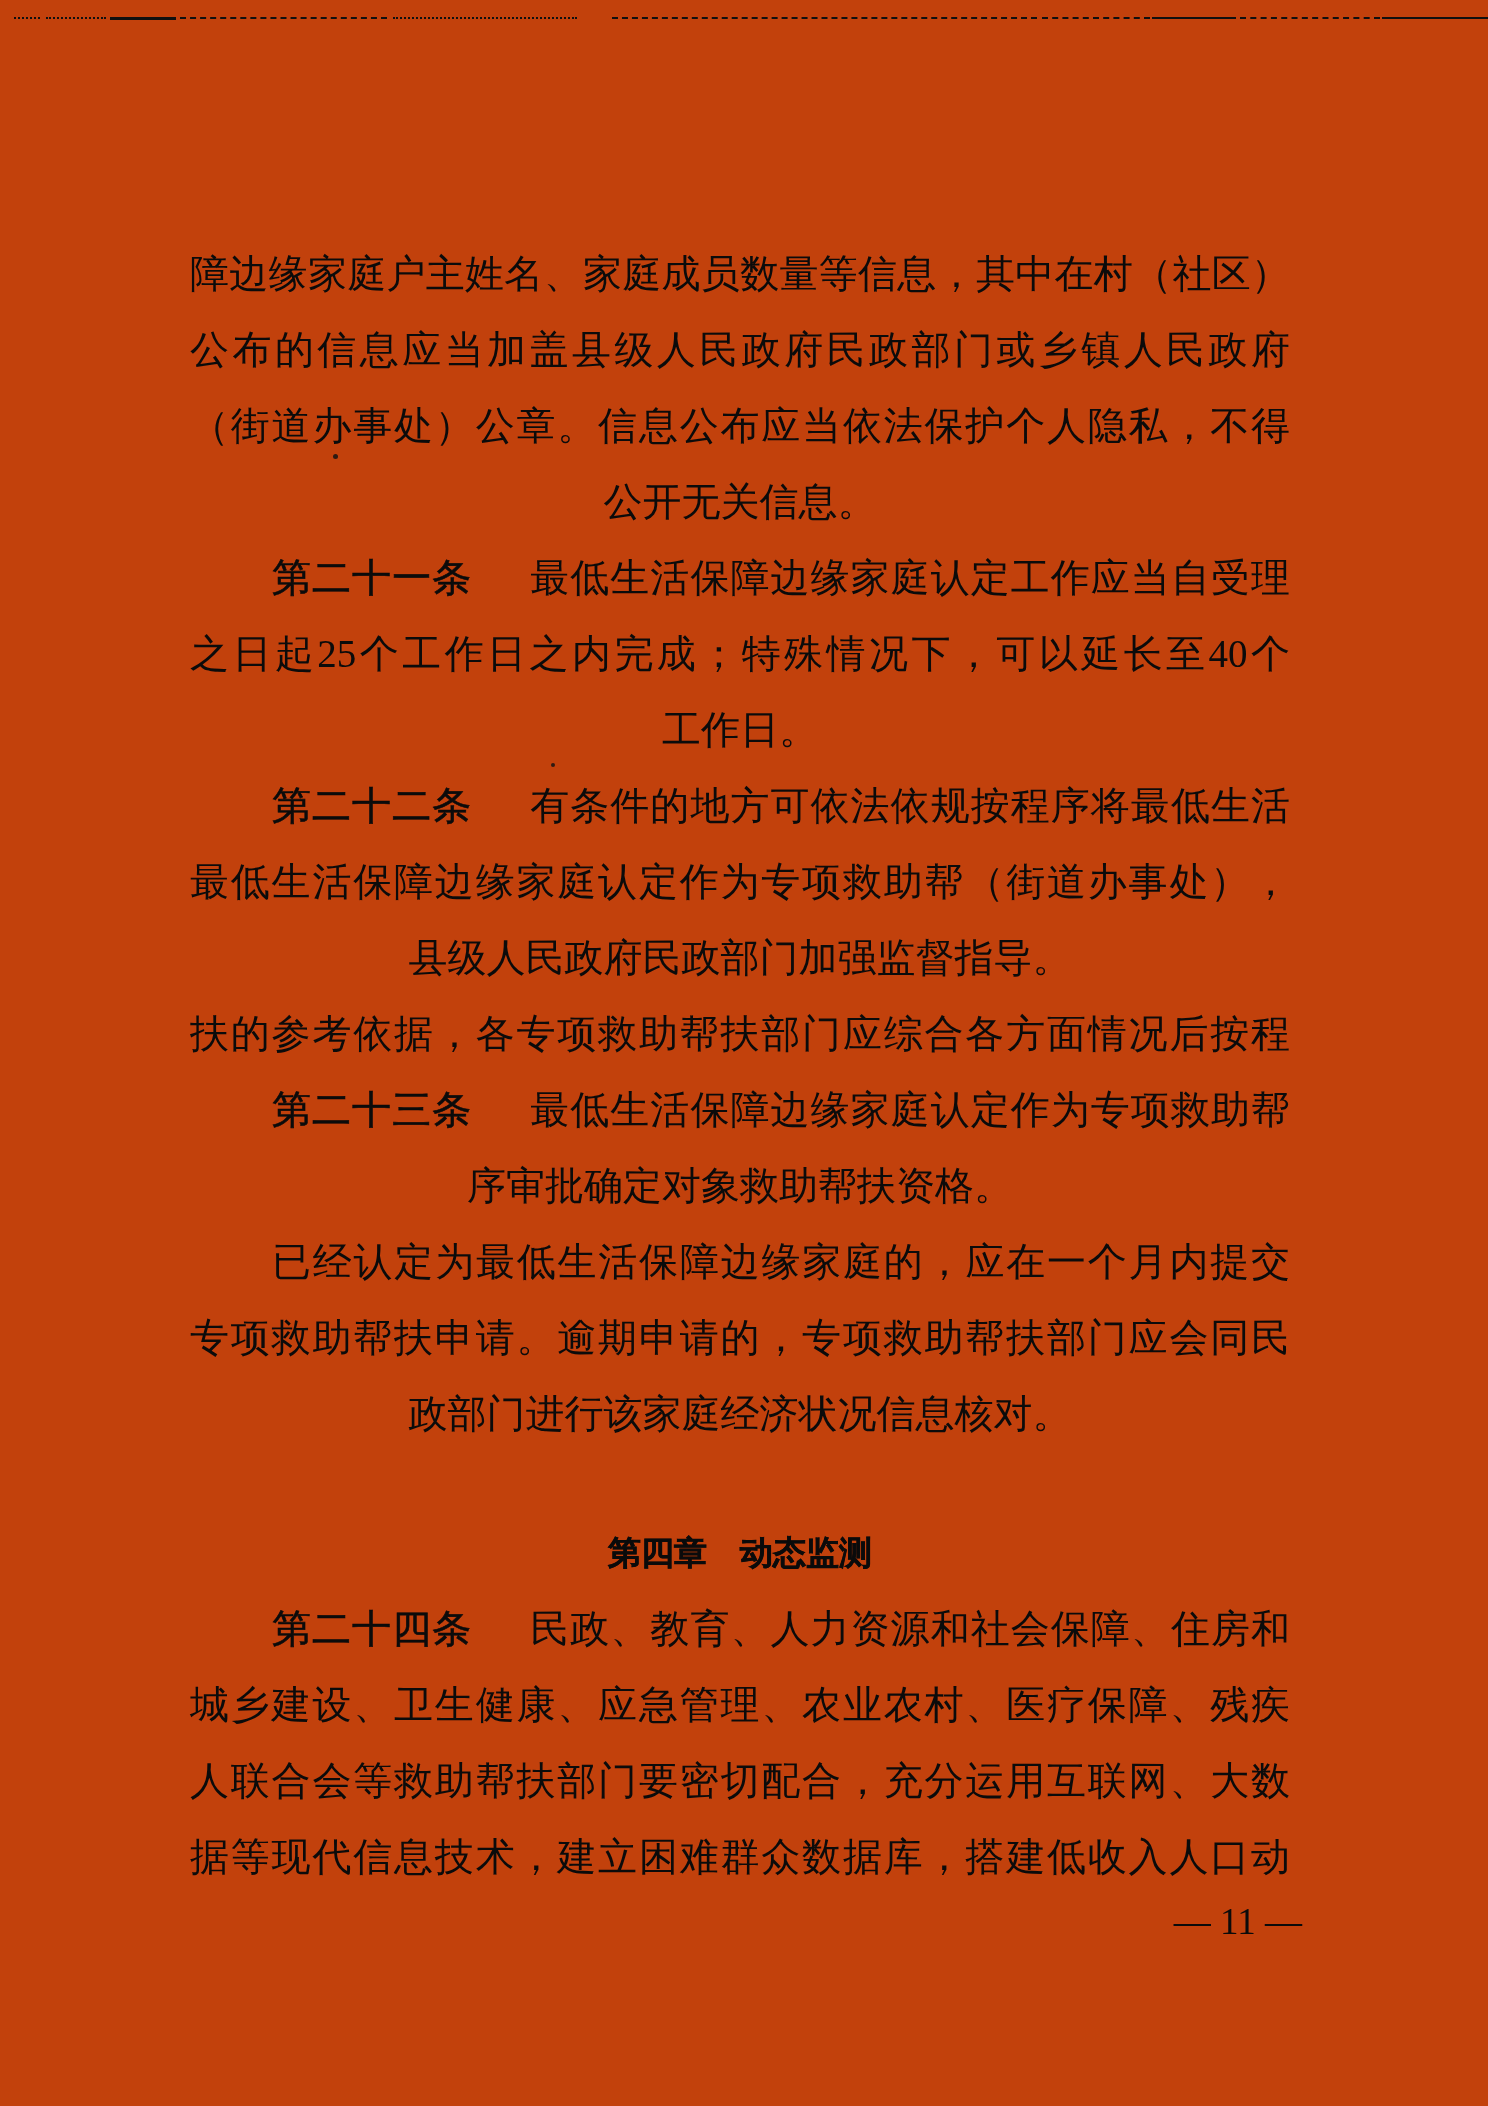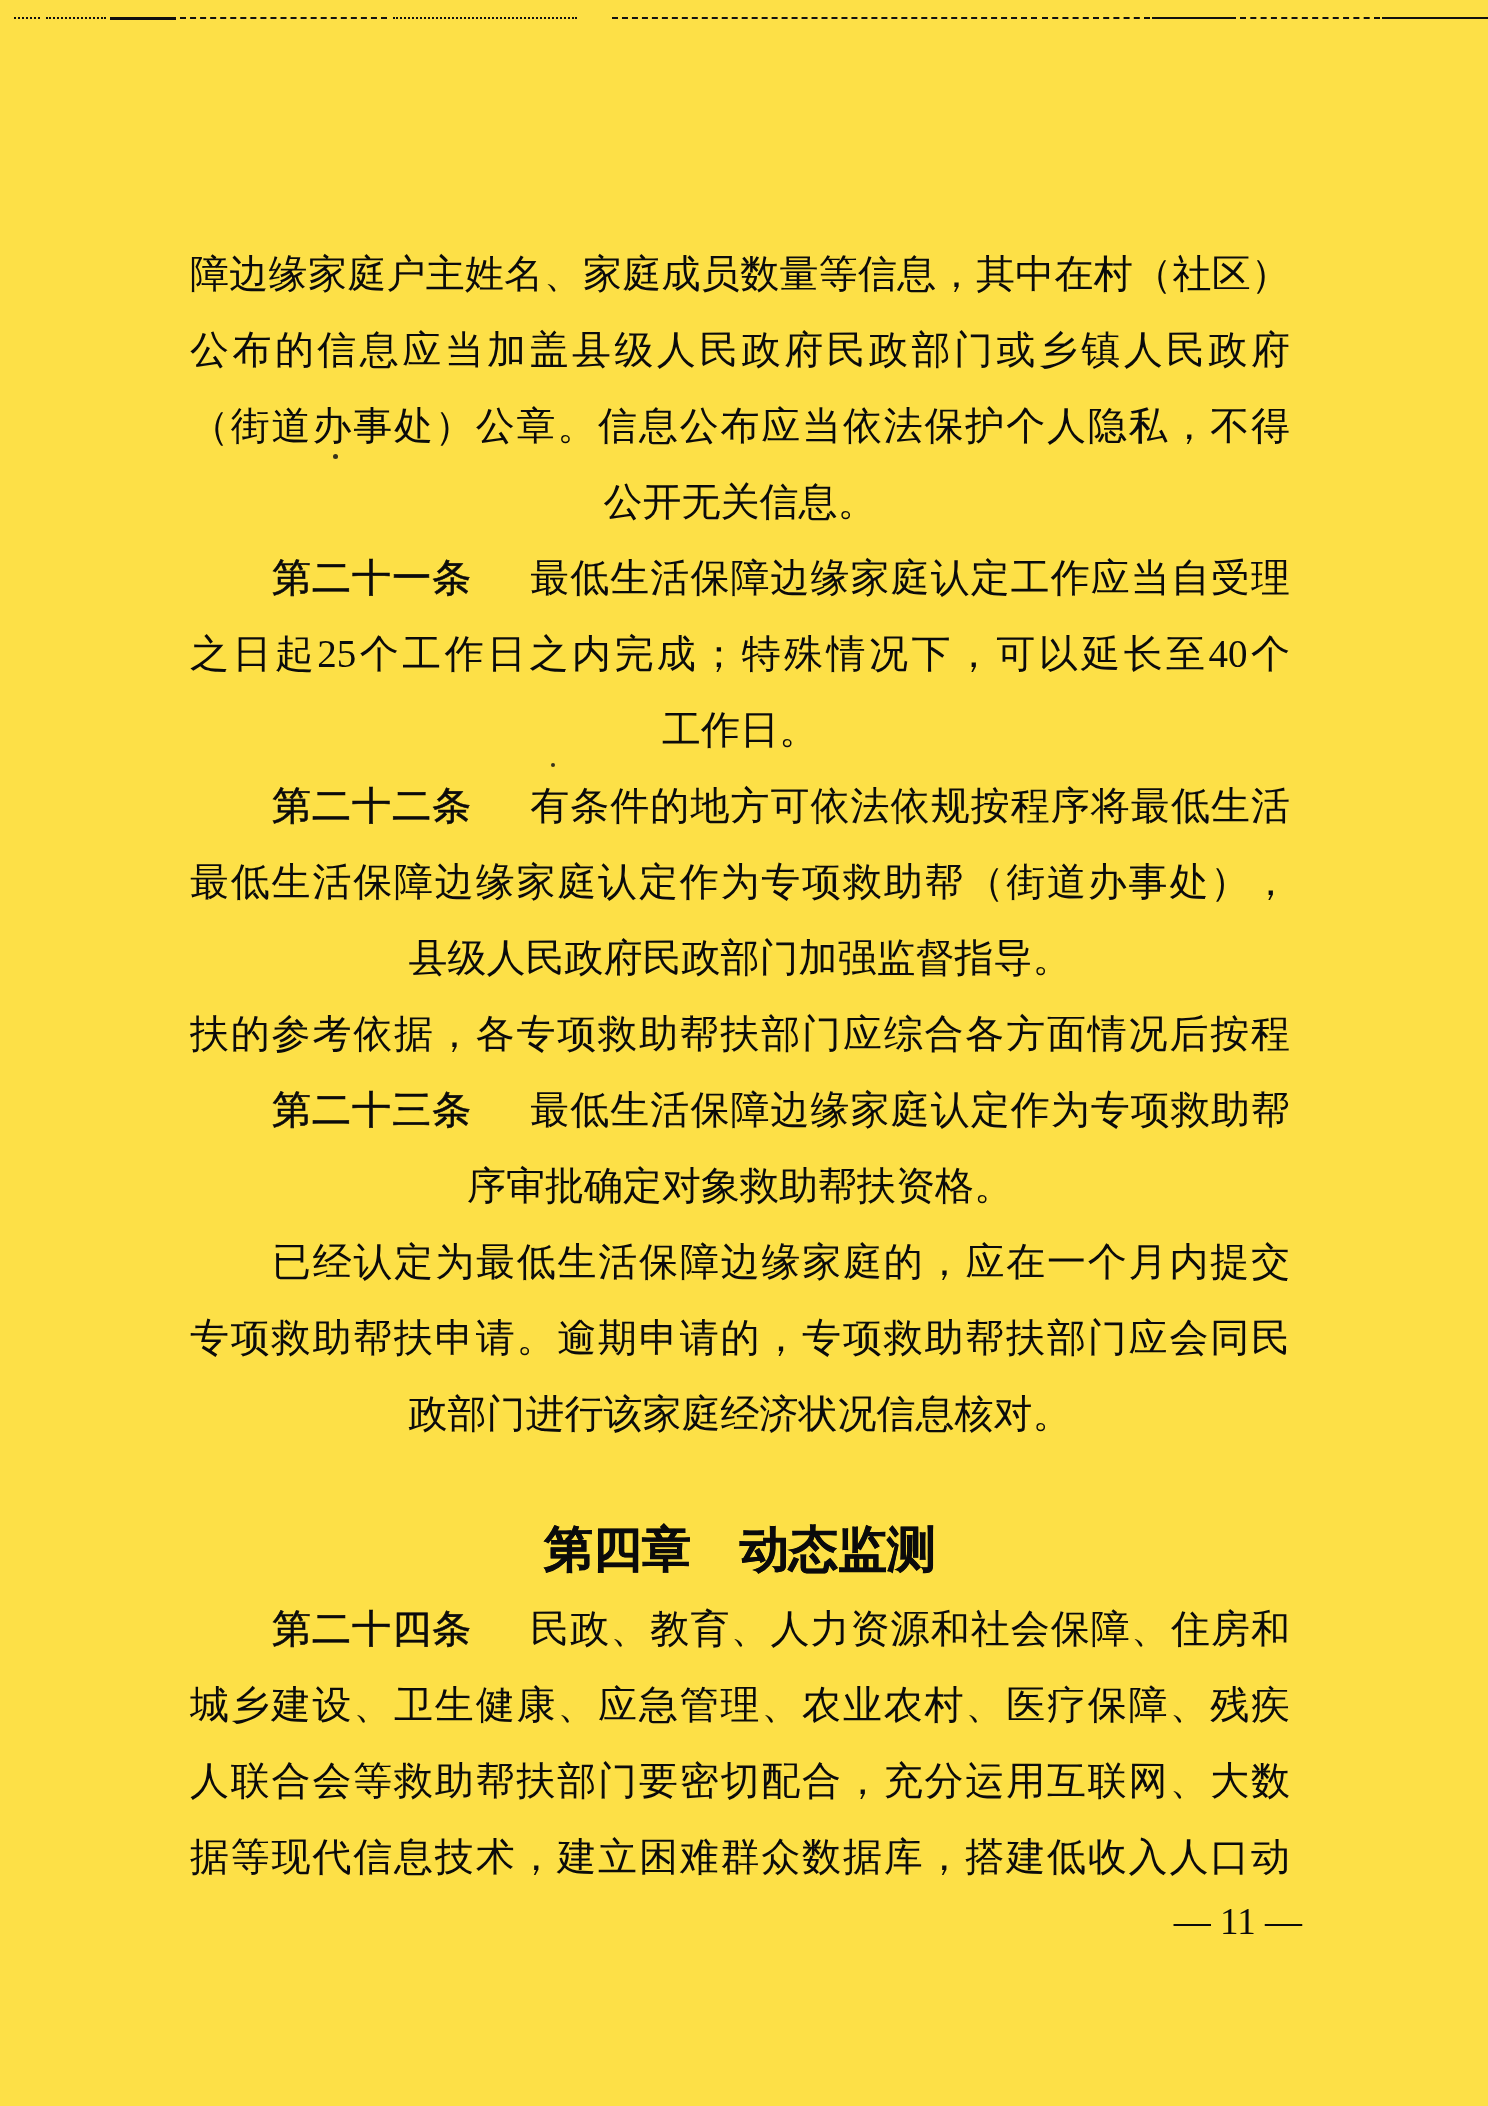--- a/index.html
+++ b/index.html
@@ -1,20 +1,20 @@
 <!DOCTYPE html>
 <html><head>
 <meta charset="utf-8">
 <style>
   html, body { margin: 0; padding: 0; background: #e8e8e8; }
   .page {
     position: relative;
     width: 1488px;
     height: 2106px;
-    background: #fde047;
+    background: #c2410c;
     overflow: hidden;
     color: #0b0b0b;
     font-family: "Liberation Serif", "DejaVu Serif", serif;
   }
 
   
   .scanline { position: absolute; left: 0; top: 0; width: 1488px; height: 24px; }
   .scanline i {
     position: absolute; top: 17px; height: 0; display: block;
     border-top: 2px solid #101010;
@@ -46,23 +46,23 @@
     font-family: "Liberation Sans", "DejaVu Sans", sans-serif;
     font-weight: 400;
     -webkit-text-stroke: 0.6px #0b0b0b;
     margin-right: 58px;
   }
   .heading {
     height: 76px;
     margin-top: 63px;
     text-align: right;
     text-align-last: center;
-    font-family: Liberation Mono, monospace;
+    font-family: Liberation Serif, serif;
     font-weight: 700;
-    font-size: 49px;
+    font-size: 33px;
     -webkit-text-stroke: 0.5px #0b0b0b;
   }
 
   
   .footer {
     position: absolute;
     top: 1902px;
     left: 12px;
     right: 186px;
     text-align: right;

